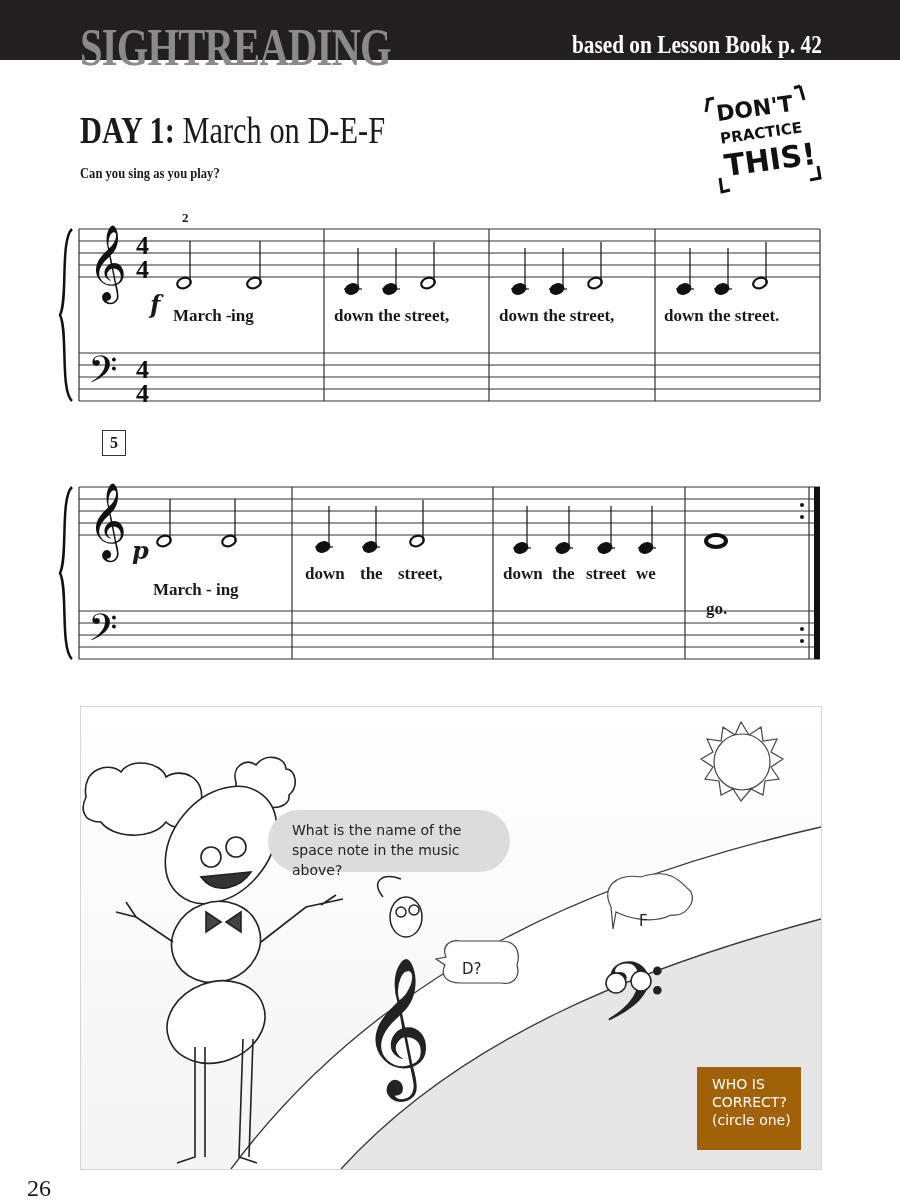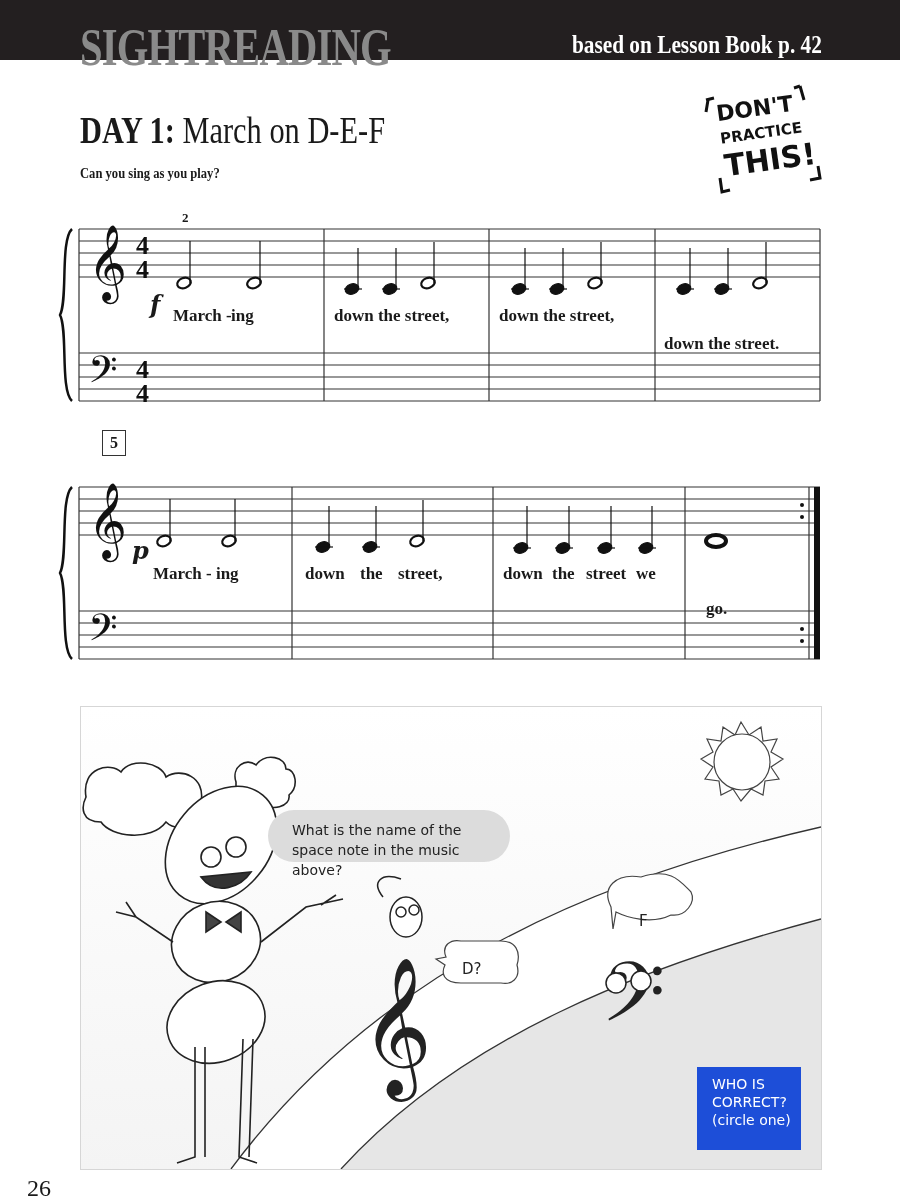--- a/index.html
+++ b/index.html
@@ -20,24 +20,24 @@
   .stamp-text { position:absolute; font-family:"DejaVu Sans", sans-serif; font-weight:bold; color:#111;
          transform:rotate(-8deg); }
   svg.music { position:absolute; left:0; top:0; }
   .lyric { position:absolute; font-size:17px; font-weight:bold; white-space:nowrap; }
   .finger { position:absolute; font-size:13px; font-weight:bold; }
   .dyn { position:absolute; font-size:24px; font-style:italic; font-weight:bold; font-family:"DejaVu Serif", serif; }
   .measure-box { position:absolute; left:102px; top:430px; width:22px; height:24px; border:1px solid #333;
          font-size:16px; font-weight:bold; text-align:center; line-height:24px; }
   .illus { position:absolute; left:80px; top:706px; width:740px; height:462px; border:1px solid #d6d6d6;
          background:linear-gradient(#fff 0%, #f4f4f4 100%); overflow:hidden; }
-  .question { position:absolute; left:268px; top:810px; width:242px; height:52px; background:#dcdcdc;
+  .question { position:absolute; left:268px; top:810px; width:242px; height:62px; background:#dcdcdc;
          font-family:"DejaVu Sans", sans-serif; font-size:14px; line-height:20px; padding:10px 0 0 24px; box-sizing:border-box; color:#222;border-radius:31px; }
   .bubble-text { position:absolute; font-family:"DejaVu Sans", sans-serif; font-size:15px; color:#222; }
-  .who-box { position:absolute; left:697px; top:1067px; width:104px; height:83px; background:#1d4ed8;
+  .who-box { position:absolute; left:697px; top:1067px; width:104px; height:83px; background:#a16207;
          color:#fff; font-family:"DejaVu Sans", sans-serif; font-size:14px; line-height:18px; padding:8px 0 0 15px; box-sizing:border-box; }
   .page-num { position:absolute; left:27px; top:1175px; font-size:24px; }
 </style>
 </head>
 <body>
 
 <div class="header">
   <div class="header-title">SIGHTREADING</div>
   <div class="header-ref">based on Lesson Book p. 42</div>
 </div>
@@ -182,25 +182,25 @@
     <ellipse cx="716" cy="541" rx="10" ry="6" fill="none" stroke-width="4"></ellipse>
   </g>
 </svg>
 
 <div class="finger" style="left:182px;top:210px;">2</div>
 <div class="dyn" style="left:150px;top:290px;">f</div>
 <div class="lyric" style="left:173px;top:306px;">March -</div>
 <div class="lyric" style="left:231px;top:306px;">ing</div>
 <div class="lyric" style="left:334px;top:306px;">down the street,</div>
 <div class="lyric" style="left:499px;top:306px;">down the street,</div>
-<div class="lyric" style="left:664px;top:306px;margin-top:28px;">down the street.</div>
+<div class="lyric" style="left:664px;top:306px;">down the street.</div>
 
 <div class="measure-box">5</div>
 <div class="dyn" style="left:132px;top:536px;">p</div>
-<div class="lyric" style="left:153px;top:564px;text-align:center;">March - ing</div>
+<div class="lyric" style="left:153px;top:580px;text-align:center;">March - ing</div>
 <div class="lyric" style="left:305px;top:564px;">down</div>
 <div class="lyric" style="left:360px;top:564px;">the</div>
 <div class="lyric" style="left:398px;top:564px;">street,</div>
 <div class="lyric" style="left:503px;top:564px;">down</div>
 <div class="lyric" style="left:552px;top:564px;">the</div>
 <div class="lyric" style="left:586px;top:564px;">street</div>
 <div class="lyric" style="left:636px;top:564px;">we</div>
 <div class="lyric" style="left:706px;top:564px;margin-top:35px;">go.</div>
 
 <div class="illus">

